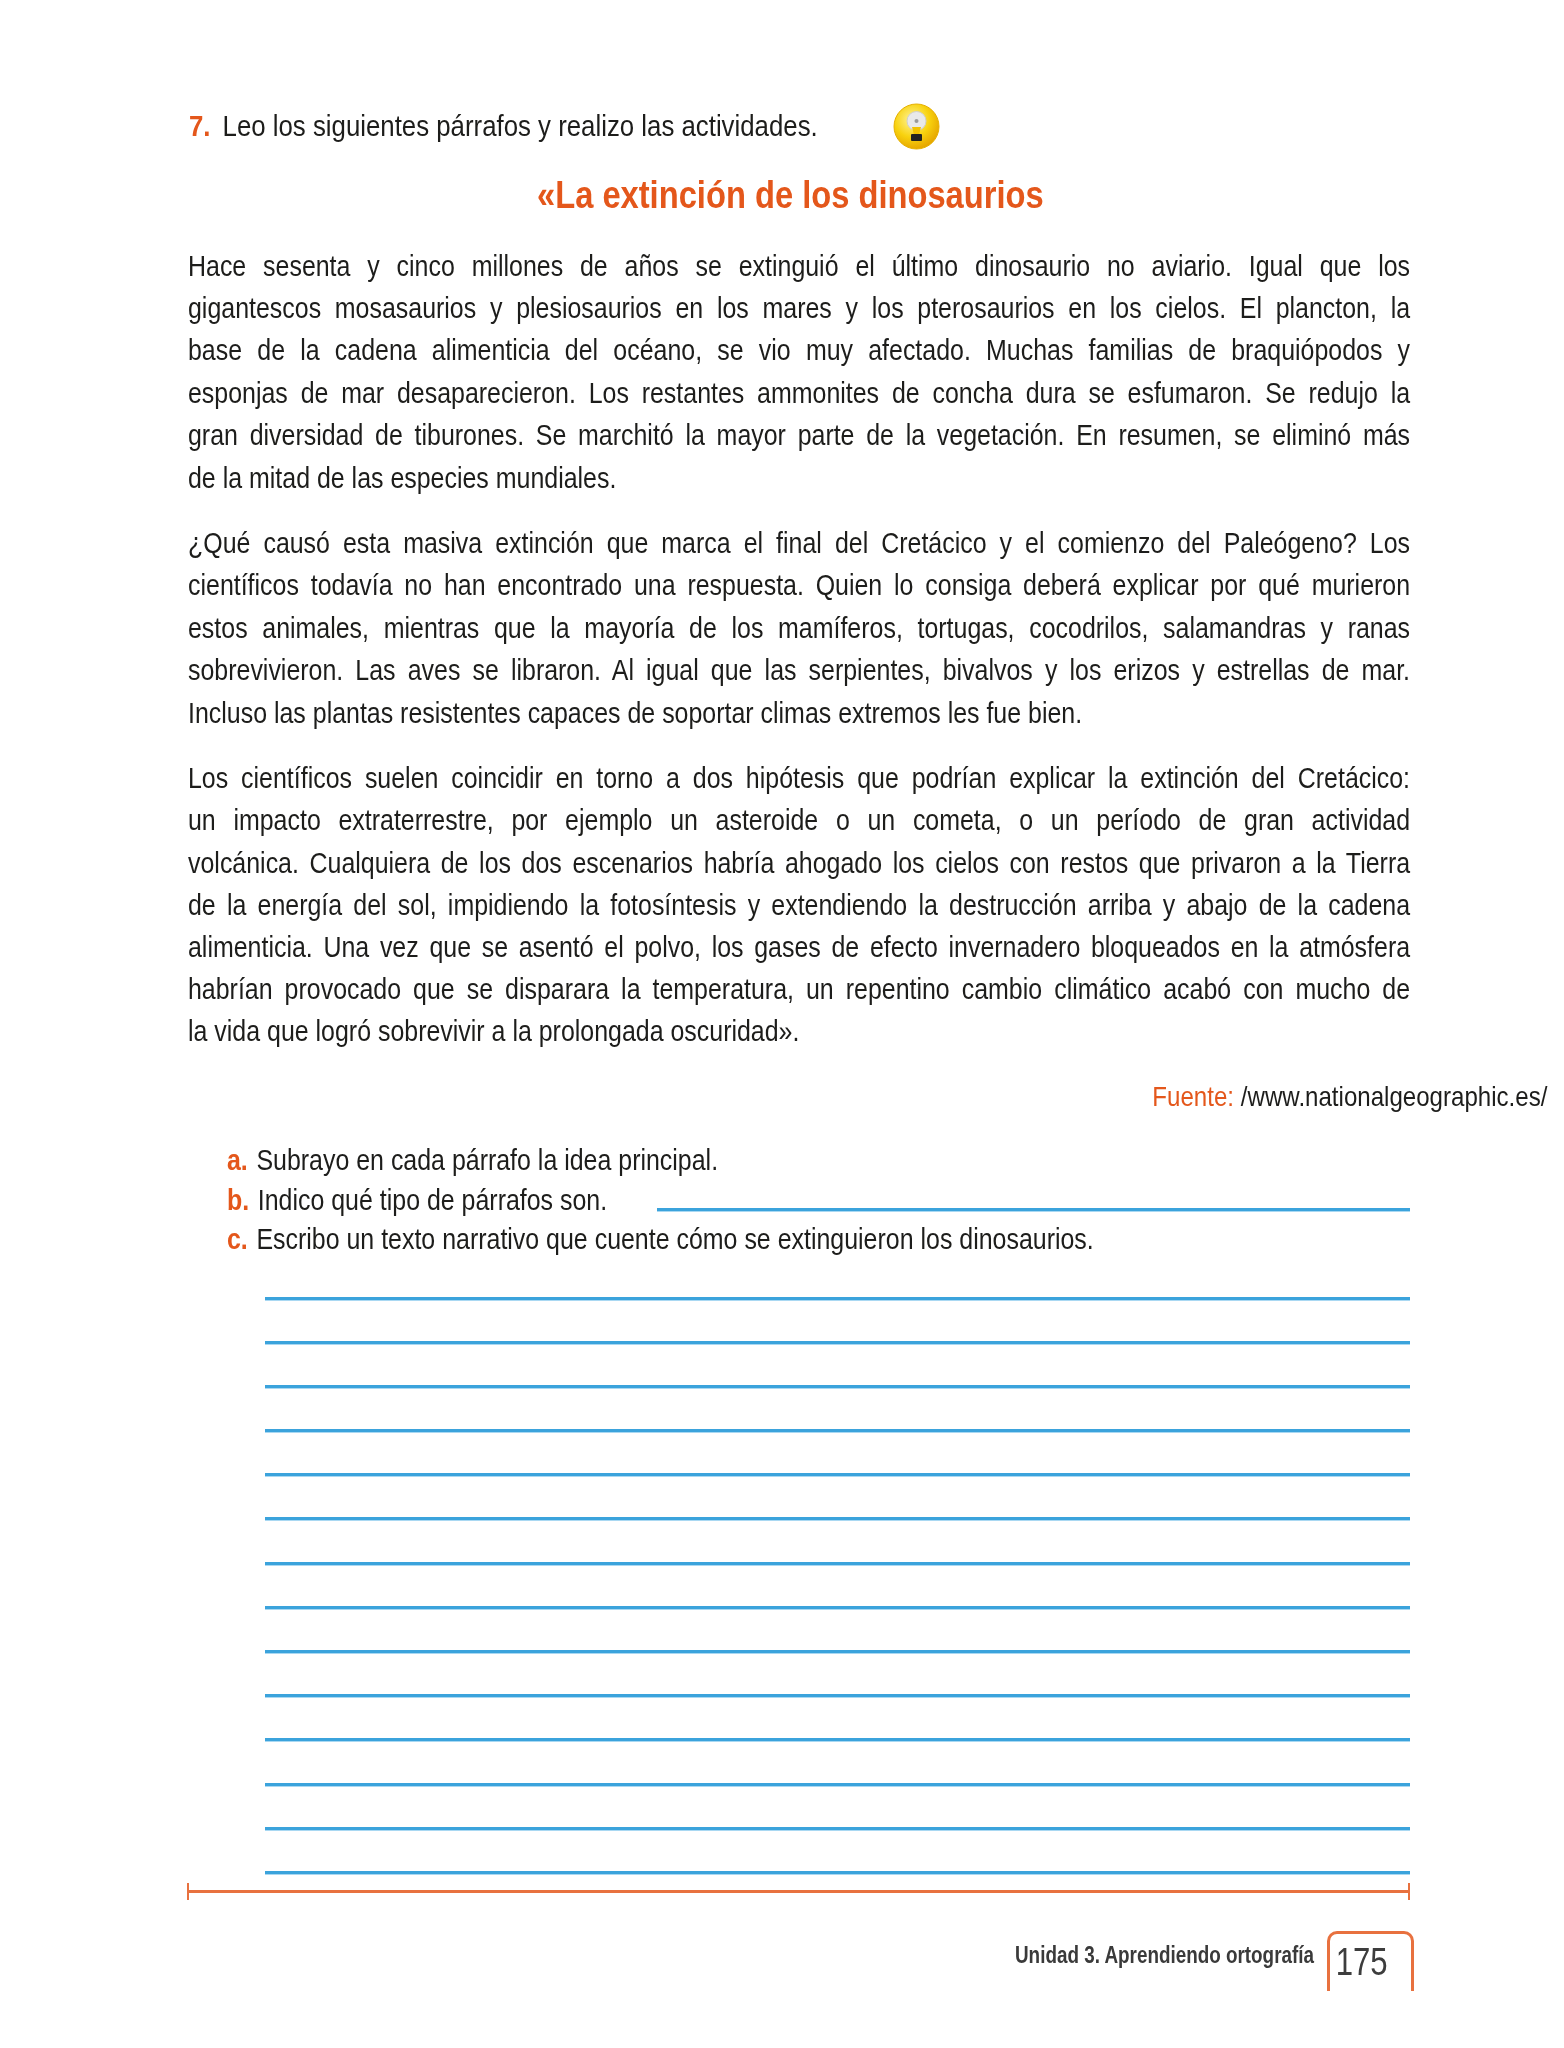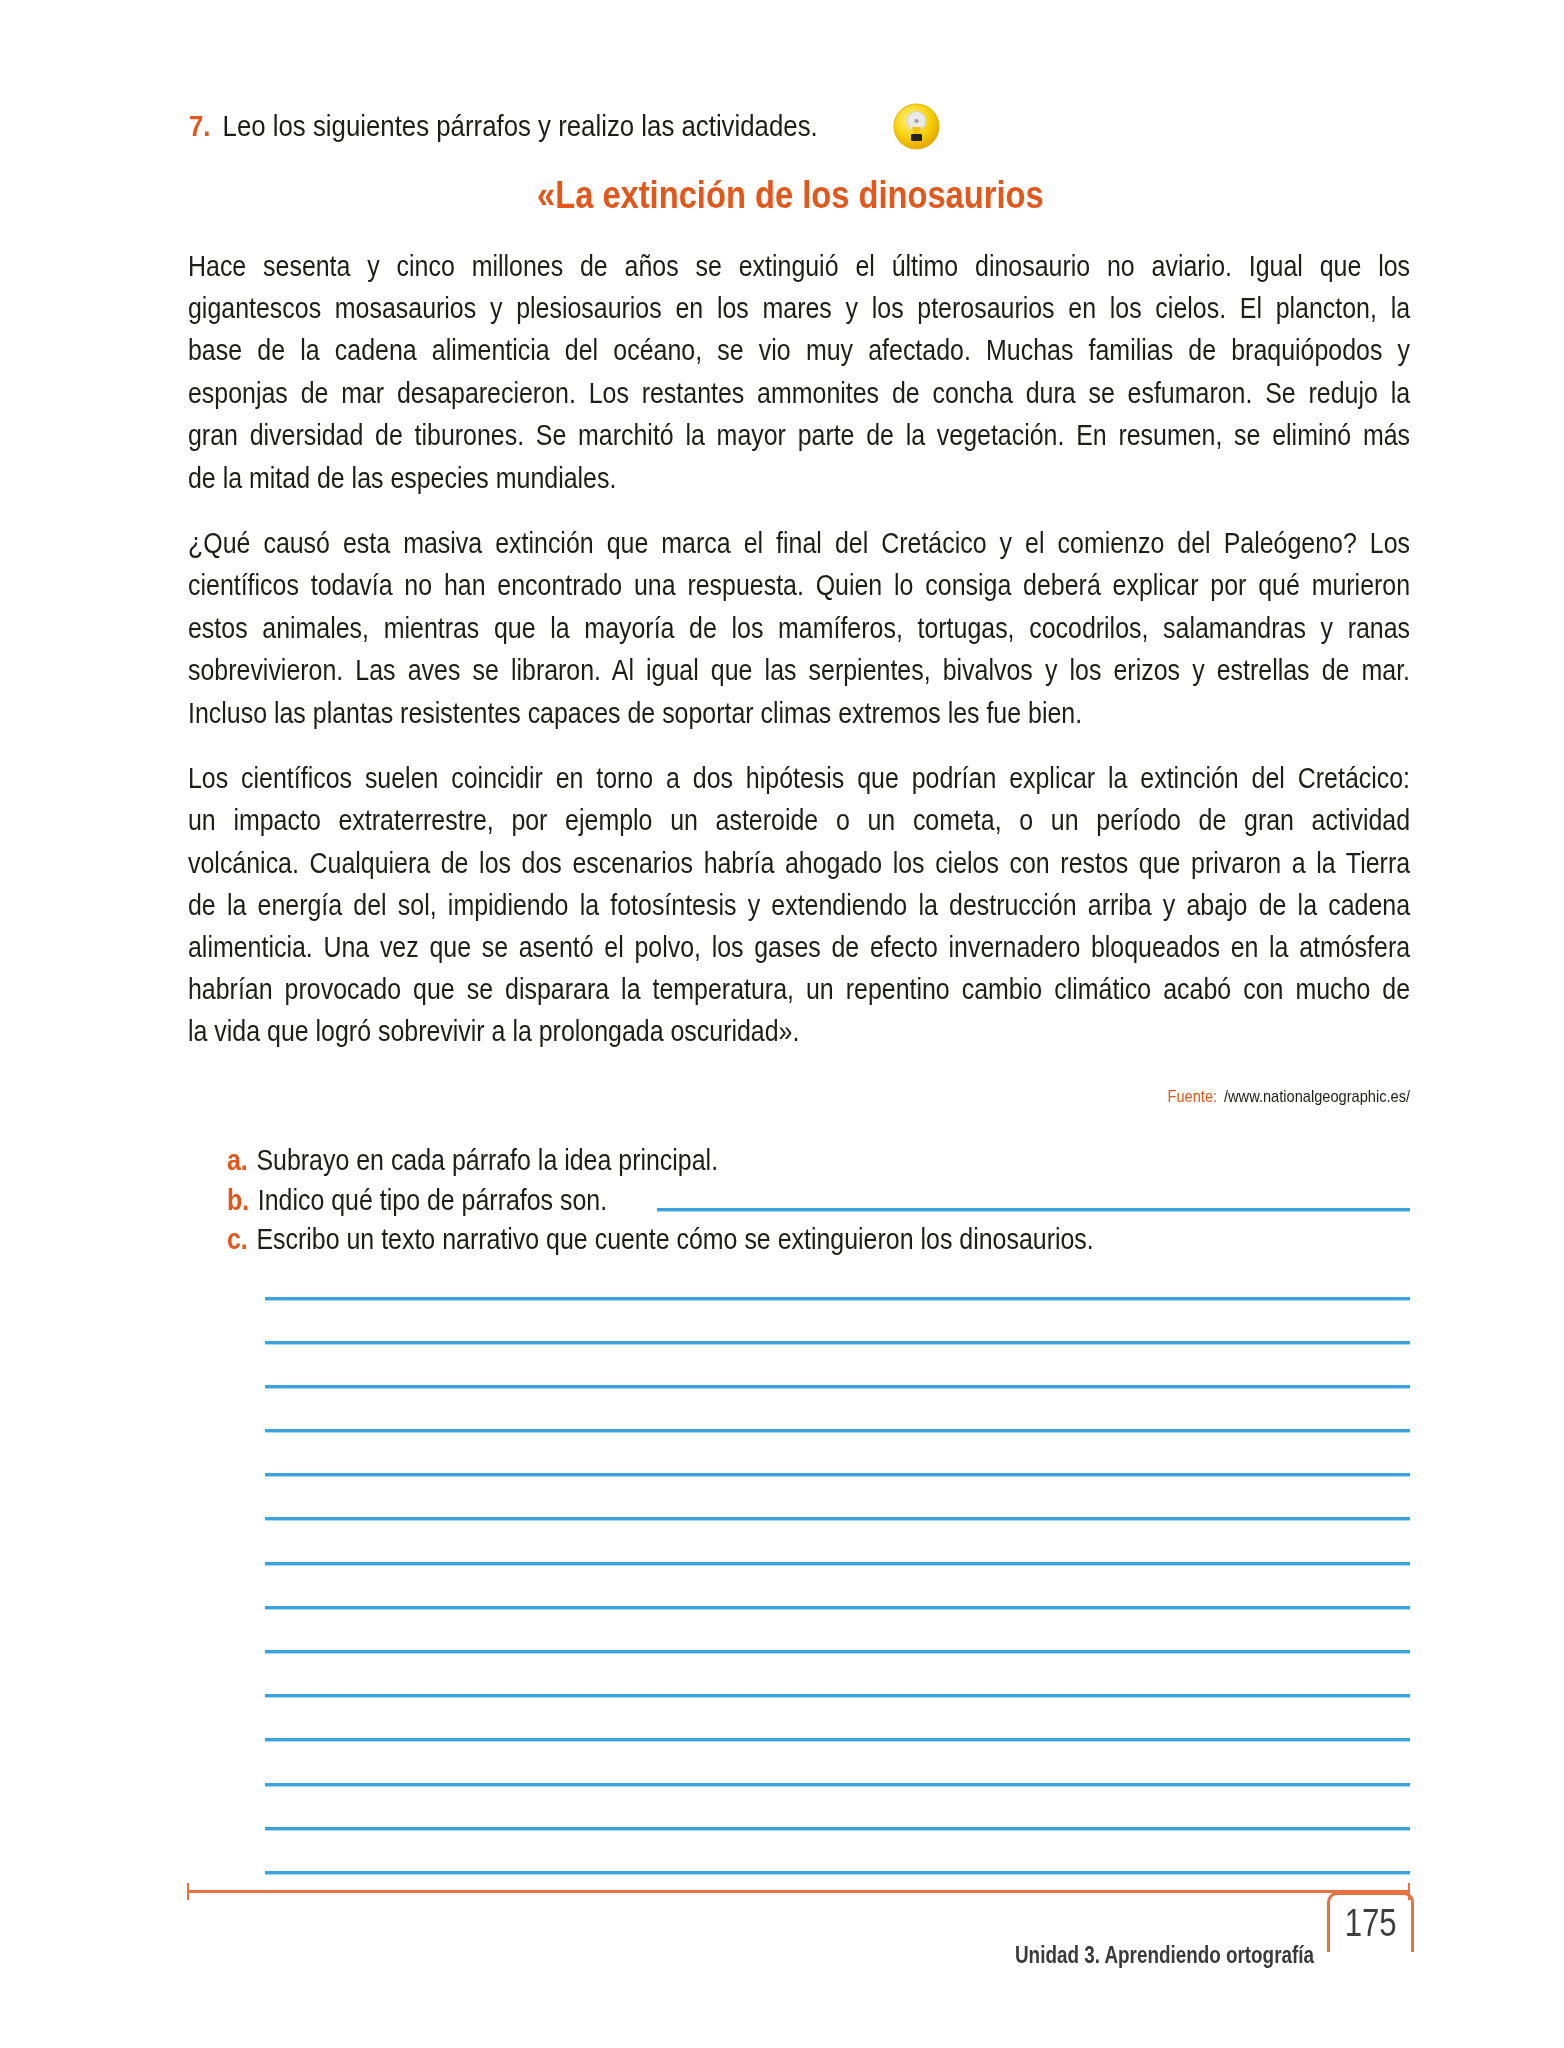--- a/index.html
+++ b/index.html
@@ -19,40 +19,40 @@
            transform-origin: left center; transform: scaleX(0.86); }
 
   
   .body-wrap { left: 188px; width: 1222px; }
   .line { position: absolute; left: 0; height: 42px; white-space: nowrap;
           font-size: 29px; line-height: 42px;
           width: 1421px; transform-origin: left top; transform: scaleX(0.86);
           text-align: justify; text-align-last: justify; }
   .line.last { text-align-last: left; }
 
-  .source { left: 1088px; top: 1084px; width: 322px; font-size: 17px; line-height: 26px; white-space: nowrap;
+  .source { left: 1088px; top: 1084px; width: 322px; font-size: 28px; line-height: 26px; white-space: nowrap;
             text-align: right; }
   .source-inner { display: inline-block; transform-origin: right center; transform: scaleX(0.86); }
   .source-label { color: #e4571b; margin-right: 8px; }
 
   
   .task { left: 227px; height: 40px; font-size: 29px; line-height: 40px; white-space: nowrap;
           transform-origin: left center; transform: scaleX(0.86); }
   .task-letter { color: #e4571b; font-weight: bold; margin-right: 10px; }
   .answer-line { height: 3px; background: #3ba3dc; border-bottom: 1px solid #a9d8f2; }
 
   
   .rule { left: 187px; top: 1890px; width: 1223px; height: 3px; background: #e8713f; }
   .rule-tick-l { left: 187px; top: 1883px; width: 2px; height: 17px; background: #e8713f; }
   .rule-tick-r { left: 1408px; top: 1883px; width: 2px; height: 17px; background: #e8713f; }
   .footer-text { left: 1015px; top: 1940px; font-size: 23px; line-height: 30px; color: #3a3a3a; font-weight: bold;
                  white-space: nowrap; transform-origin: left center; transform: scaleX(0.82); }
-  .page-box { left: 1327px; top: 1892px; width: 87px; height: 60px;
+  .page-box { left: 1327px; top: 1931px; width: 87px; height: 60px;
               border: 3px solid #e8713f; border-bottom: none; border-radius: 10px 10px 0 0; box-sizing: border-box;
-              text-align: center; }
+              }
   .page-num { font-size: 38px; line-height: 56px; color: #3d3d3d; display: inline-block;
               transform: scaleX(0.82); }
 </style>
 </head>
 <body>
 
 <div class="abs act-head">
   <span class="act-num">7.</span><span>Leo los siguientes párrafos y realizo las actividades.</span>
 </div>
 <div class="abs bulb">

